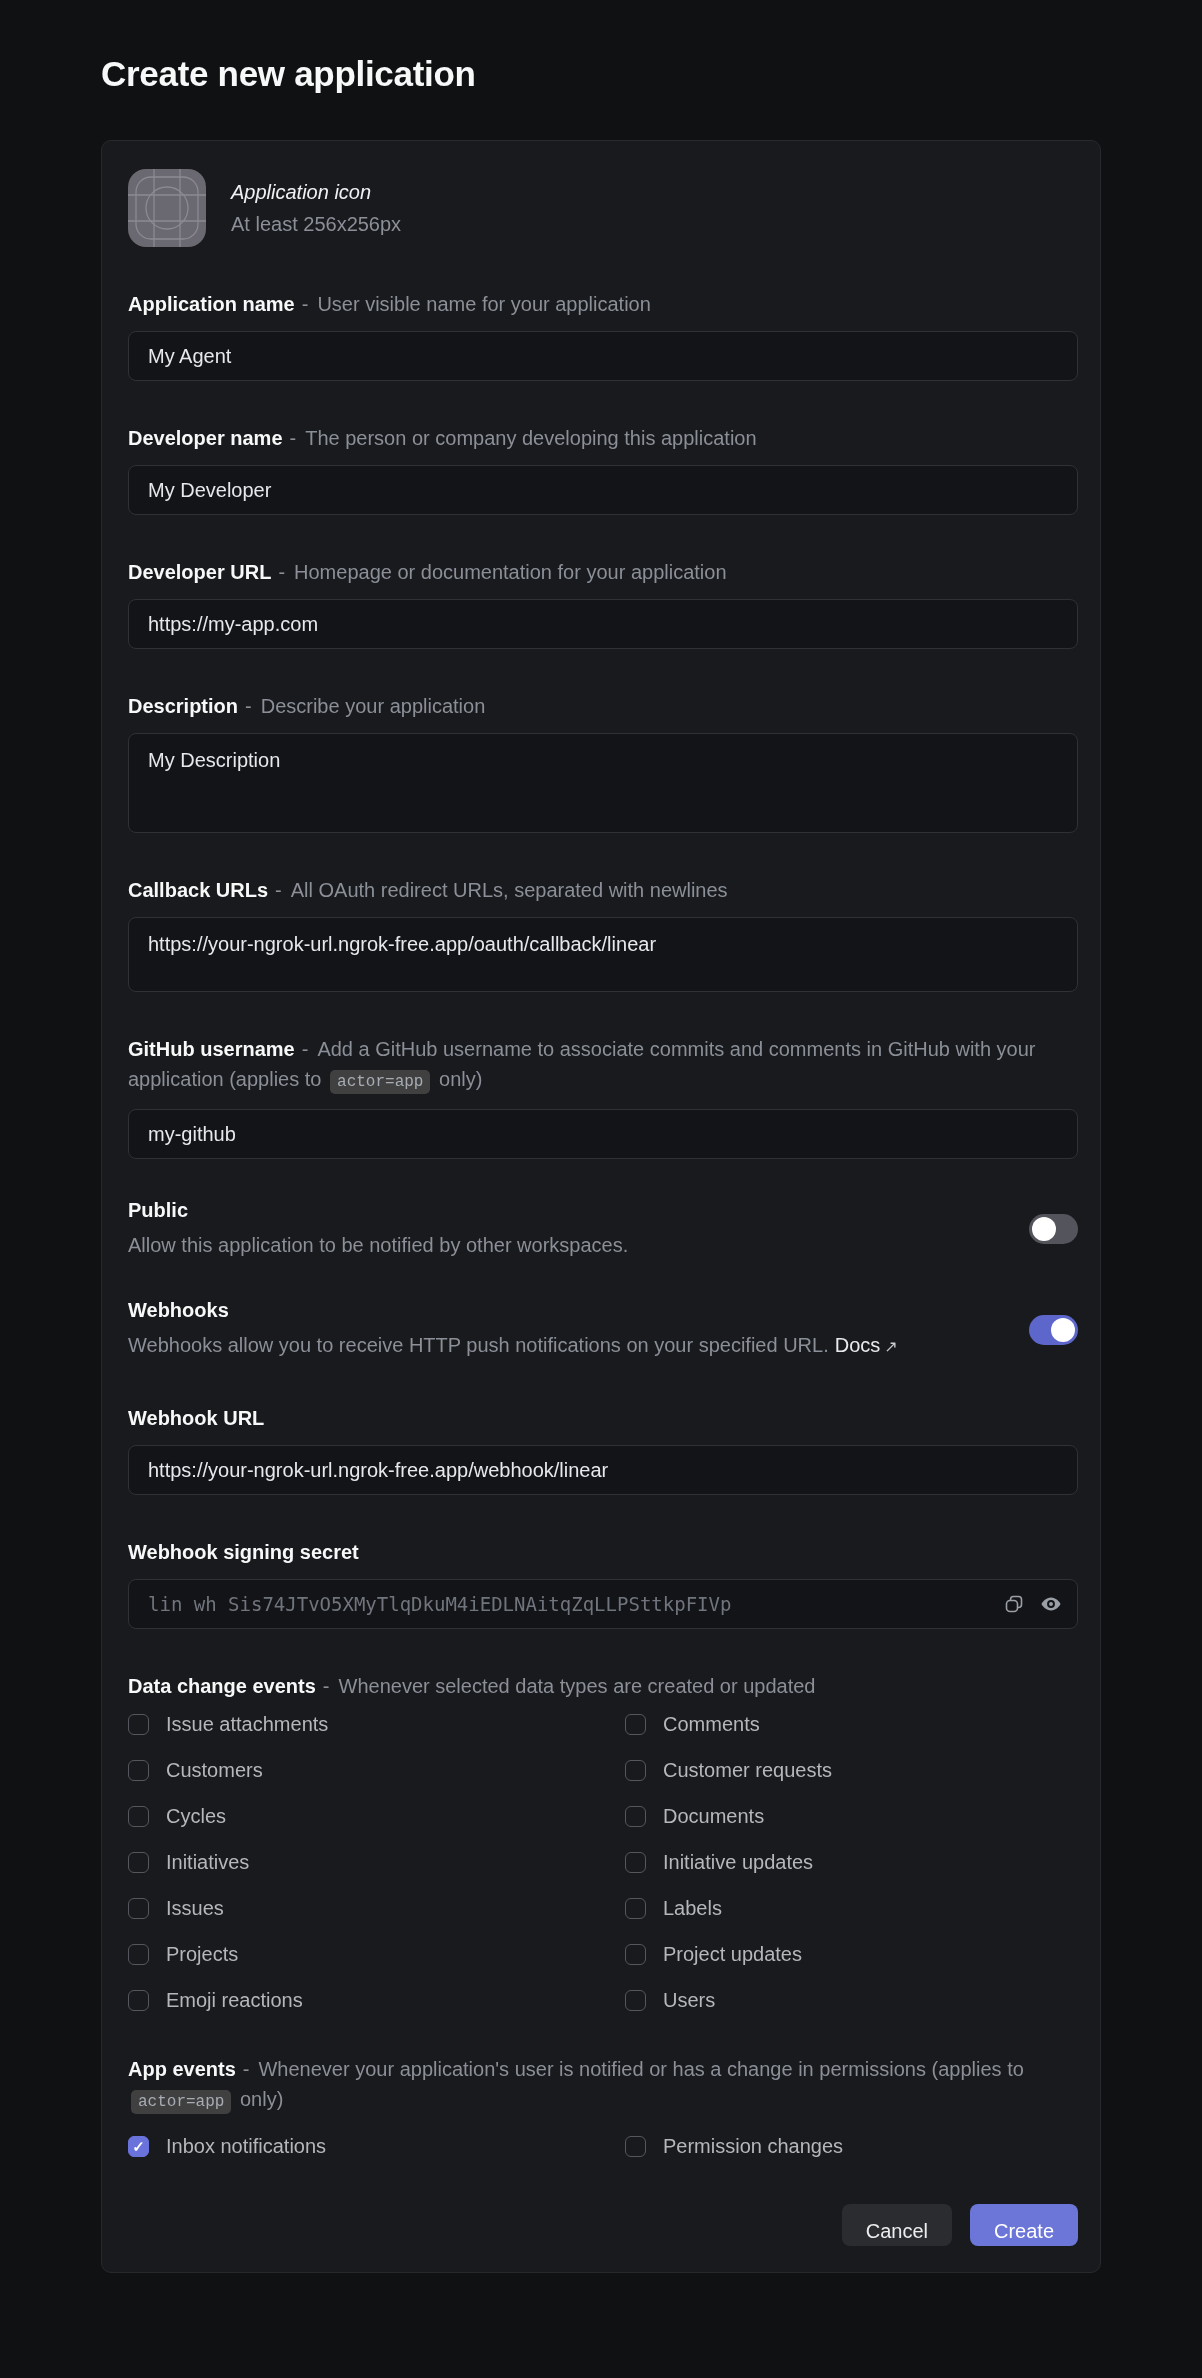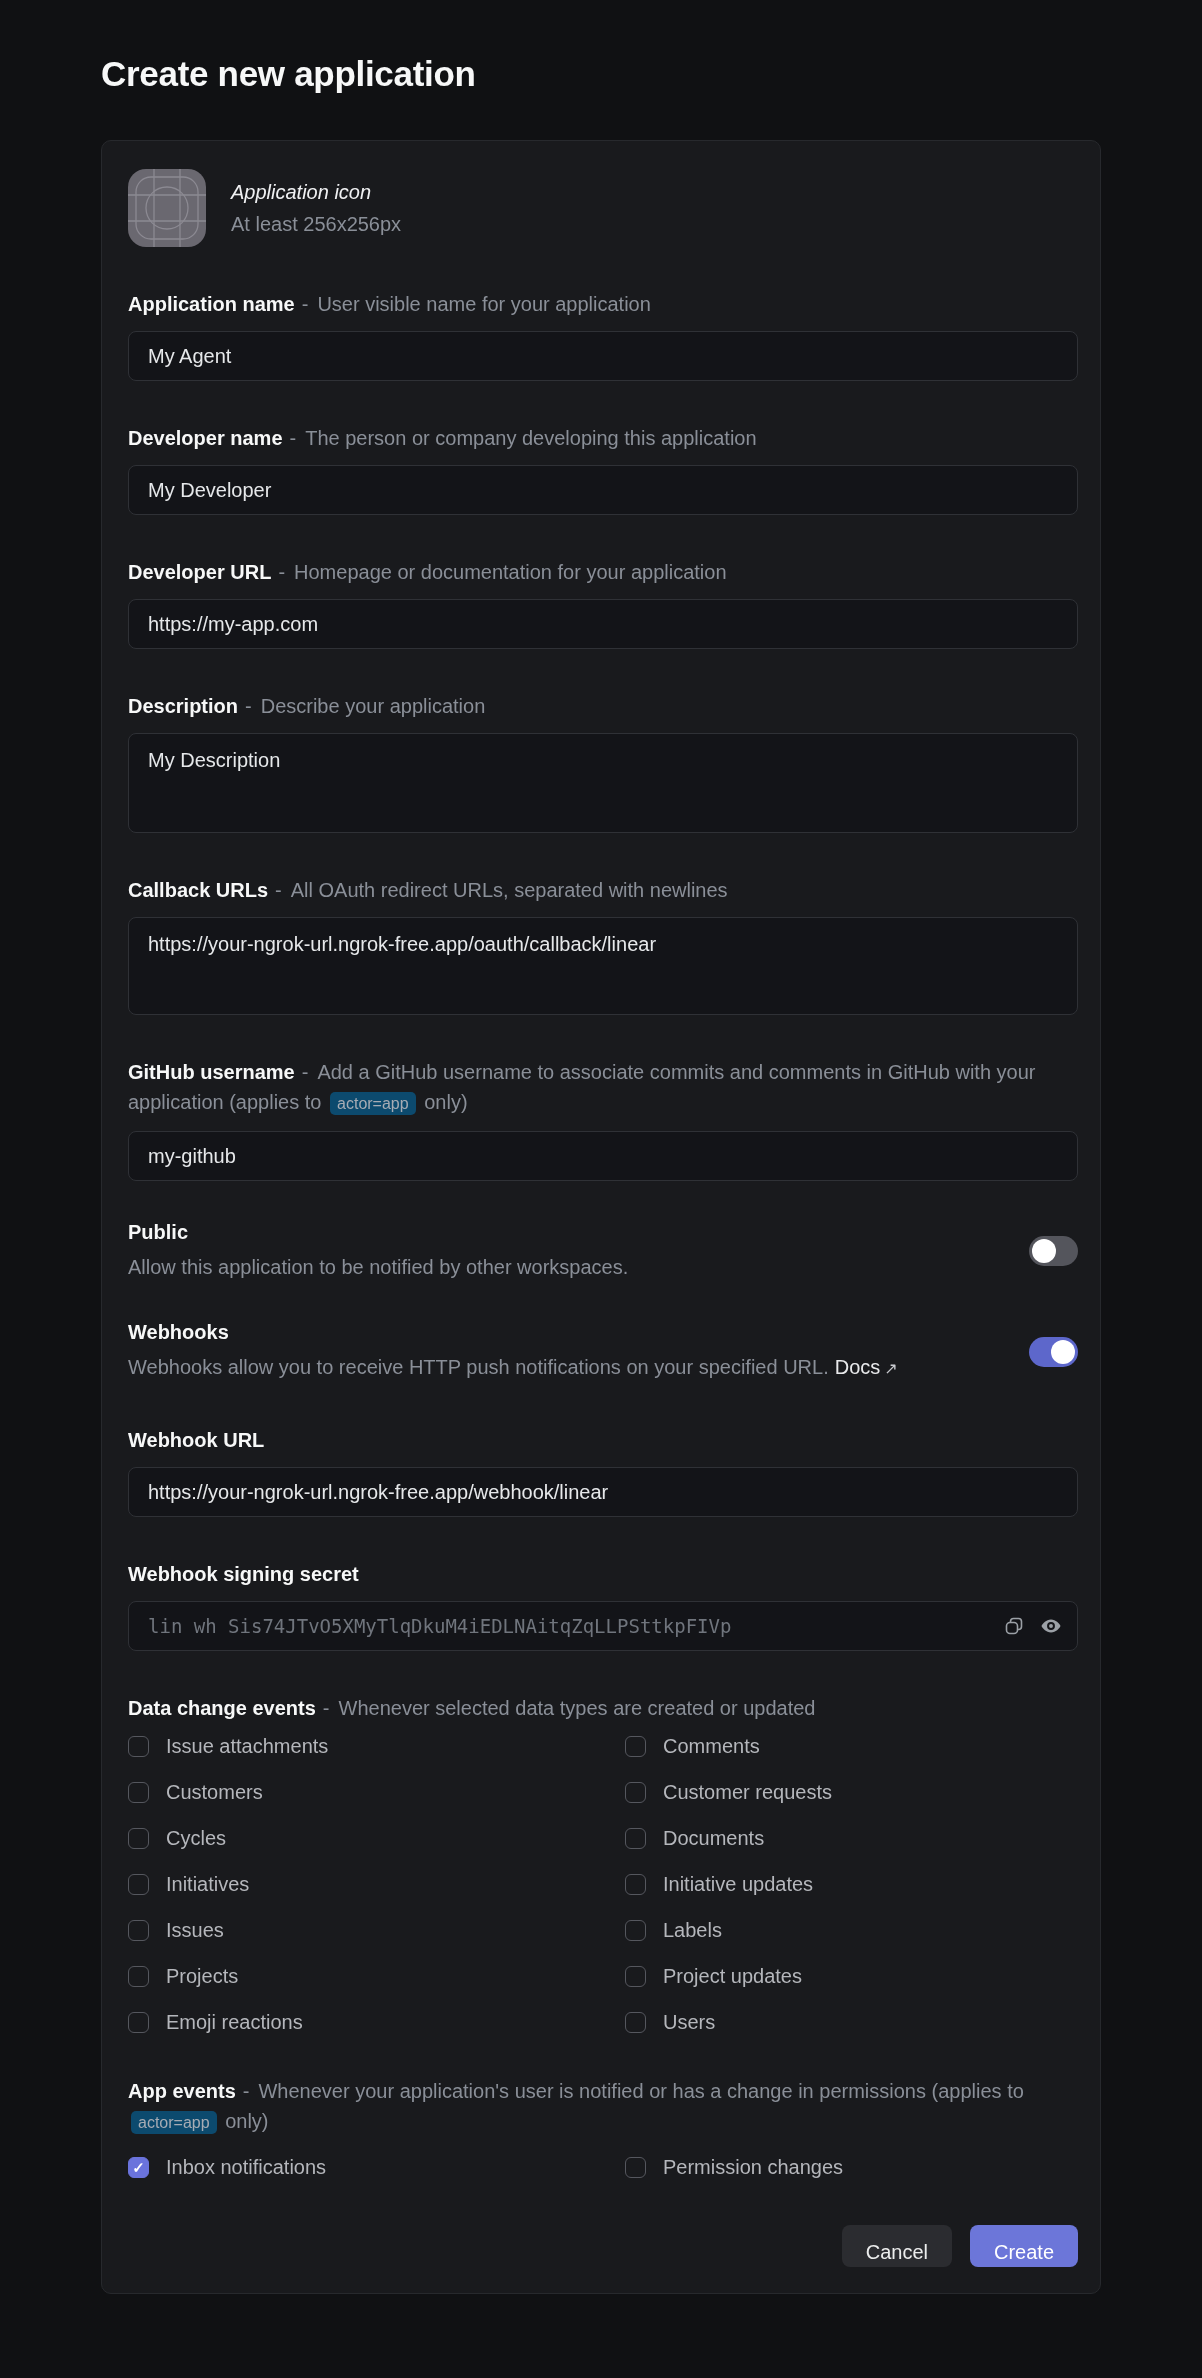--- a/index.html
+++ b/index.html
@@ -17,28 +17,28 @@
   .app-icon { width:78px; height:78px; flex-shrink:0; cursor:pointer; }
   .icon-title { font-size:20px; font-weight:500; color:#f0f1f3; margin-bottom:9px;font-style:italic; }
   .icon-hint { font-size:20px; color:#8a8f98; }
 
   
   .group { margin-top:42px; }
   .field-label { font-size:20px; line-height:30px; margin-bottom:12px; max-width:952px; }
   .field-label .lbl { color:#f7f8f8; font-weight:600; }
   .field-label .dash { color:#8a8f98; margin:0 9px 0 7px; }
   .field-label .hint { color:#8a8f98; font-weight:400; }
-  .code { font-family:Liberation Sans, sans-serif; font-size:16px; color:#a7acb4;
-    background:#0c4a6e; border-radius:5px; padding:3px 7px; margin:16px 3px; white-space:nowrap; }
+  .code { font-family:Liberation Mono, monospace; font-size:16px; color:#a7acb4;
+    background:#404040; border-radius:5px; padding:3px 7px; margin:16px 3px; white-space:nowrap; }
 
   .input { display:block; width:100%; height:50px; background:#131418;
     border:1px solid #2f3136; border-radius:8px; color:#e6e8ea; font-size:20px;
     padding:0 19px; outline:none; font-family:"Liberation Sans", sans-serif; }
   textarea.input { height:100px; padding:12px 19px; line-height:1.45; resize:none; }
-  textarea.input.callback { height:98px; }
+  textarea.input.callback { height:75px; }
 
   
   .toggle-section { margin-top:40px; display:flex; align-items:center;
     justify-content:space-between; gap:40px; }
   .ts-title { font-size:20px; font-weight:600; color:#f7f8f8; margin-bottom:9px; }
   .ts-desc { font-size:20px; color:#8a8f98; line-height:28px; }
   .docs-link { color:#e8e9eb; font-weight:500; margin-left:6px; cursor:pointer; text-decoration:none; }
   .docs-arrow { font-size:16px; color:#c9cbd0; margin-left:4px; }
   .toggle { position:relative; width:49px; height:30px; border-radius:16px;
     background:#54555c; flex-shrink:0; cursor:pointer; }

